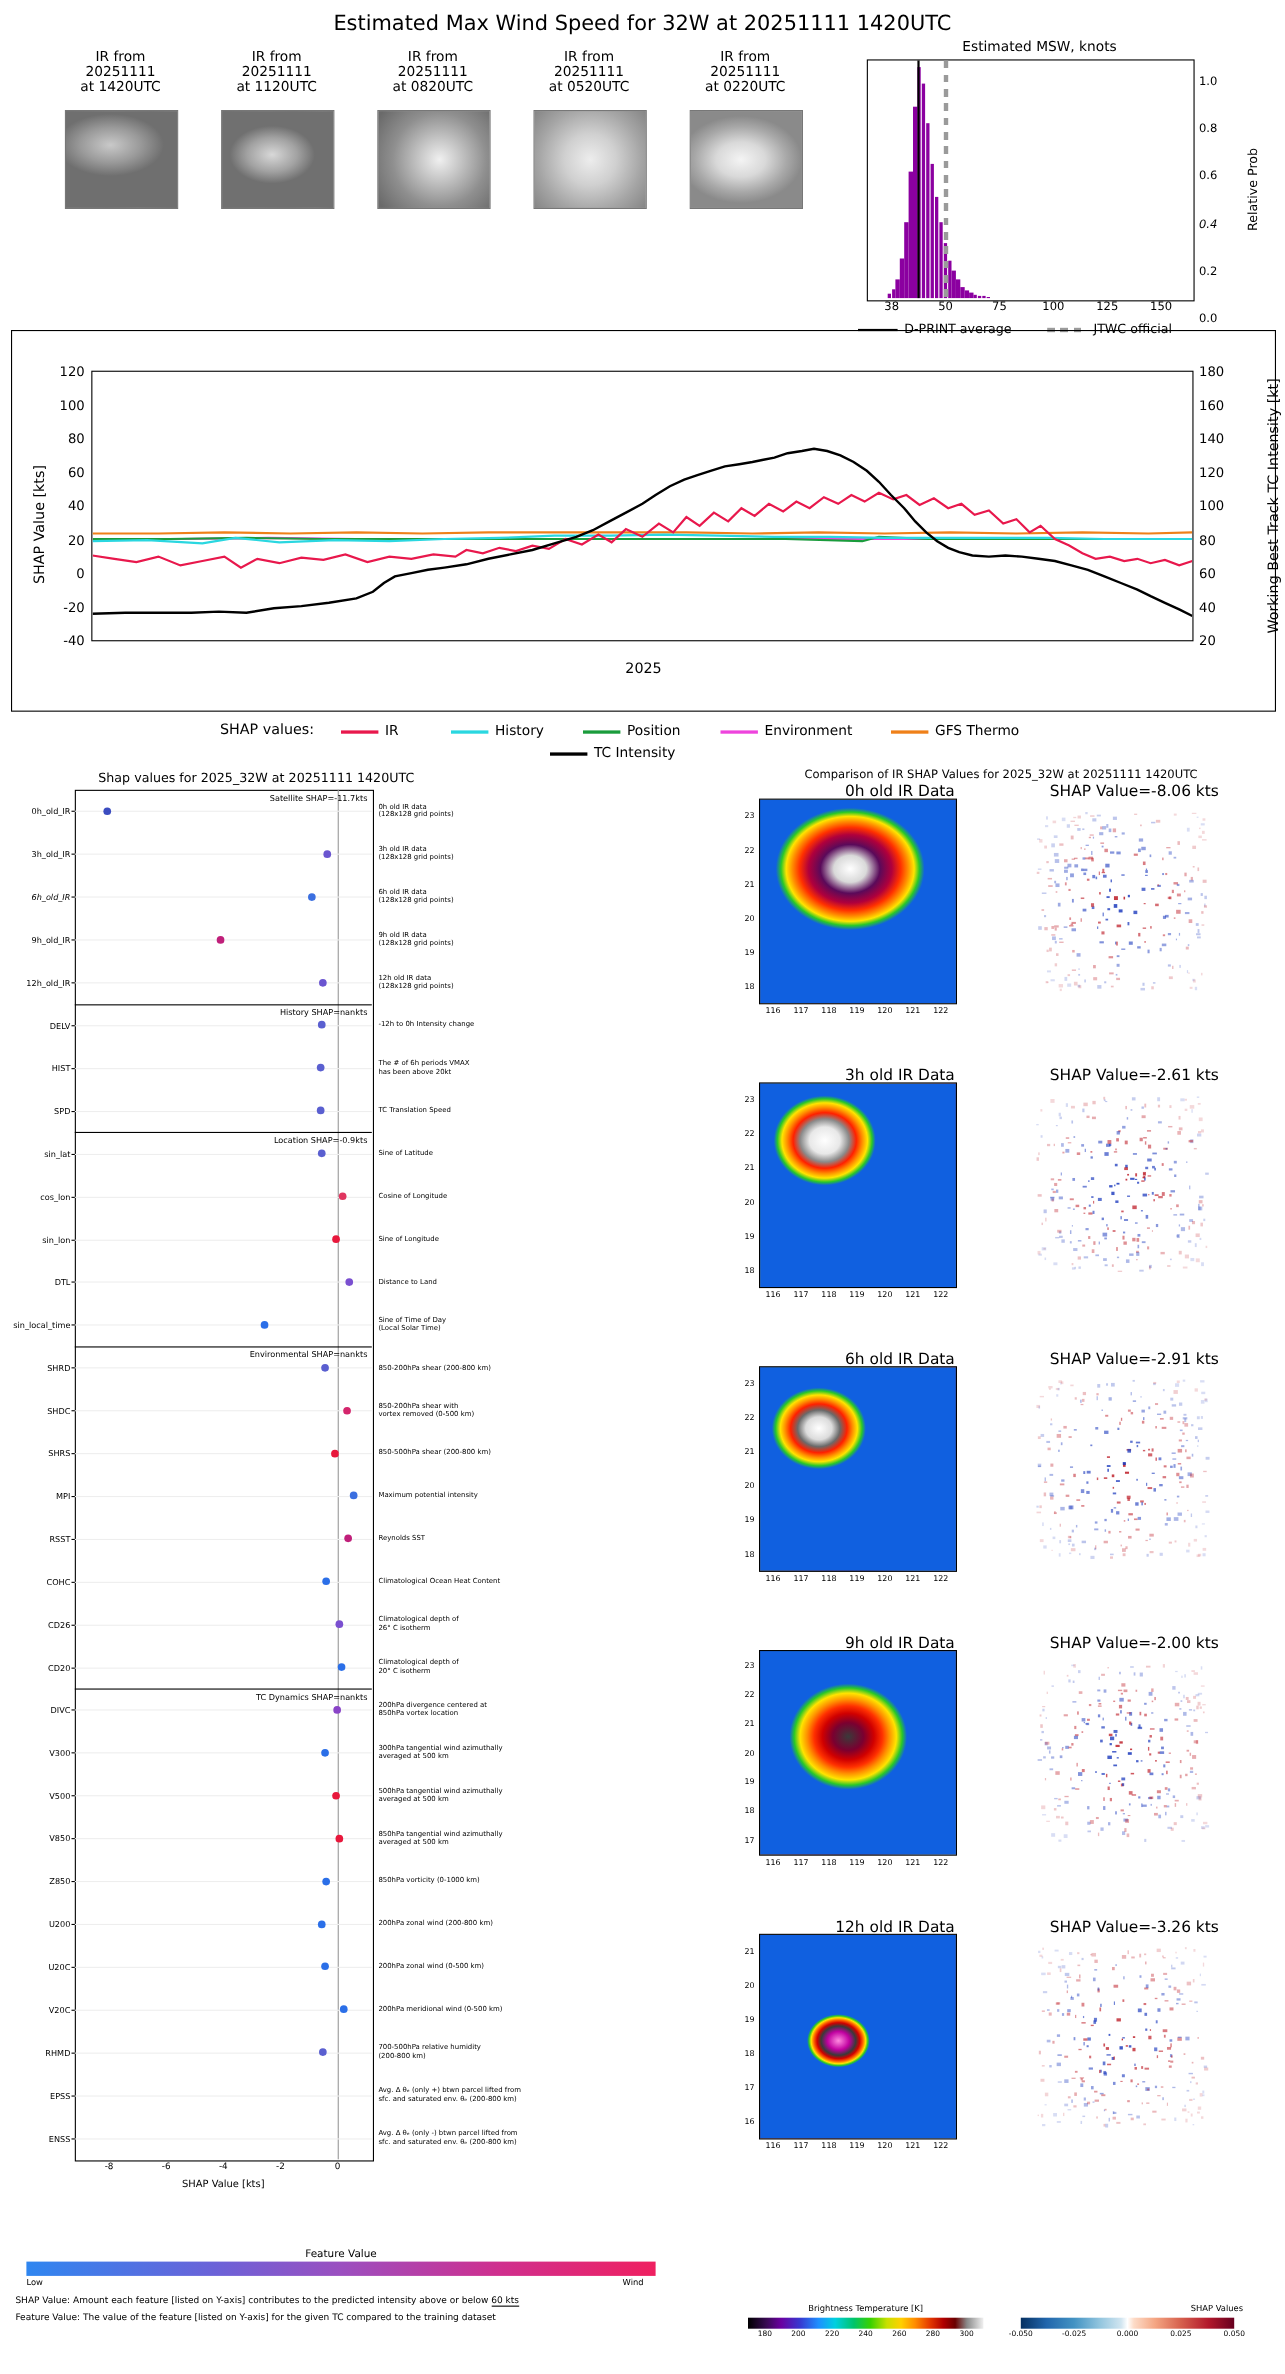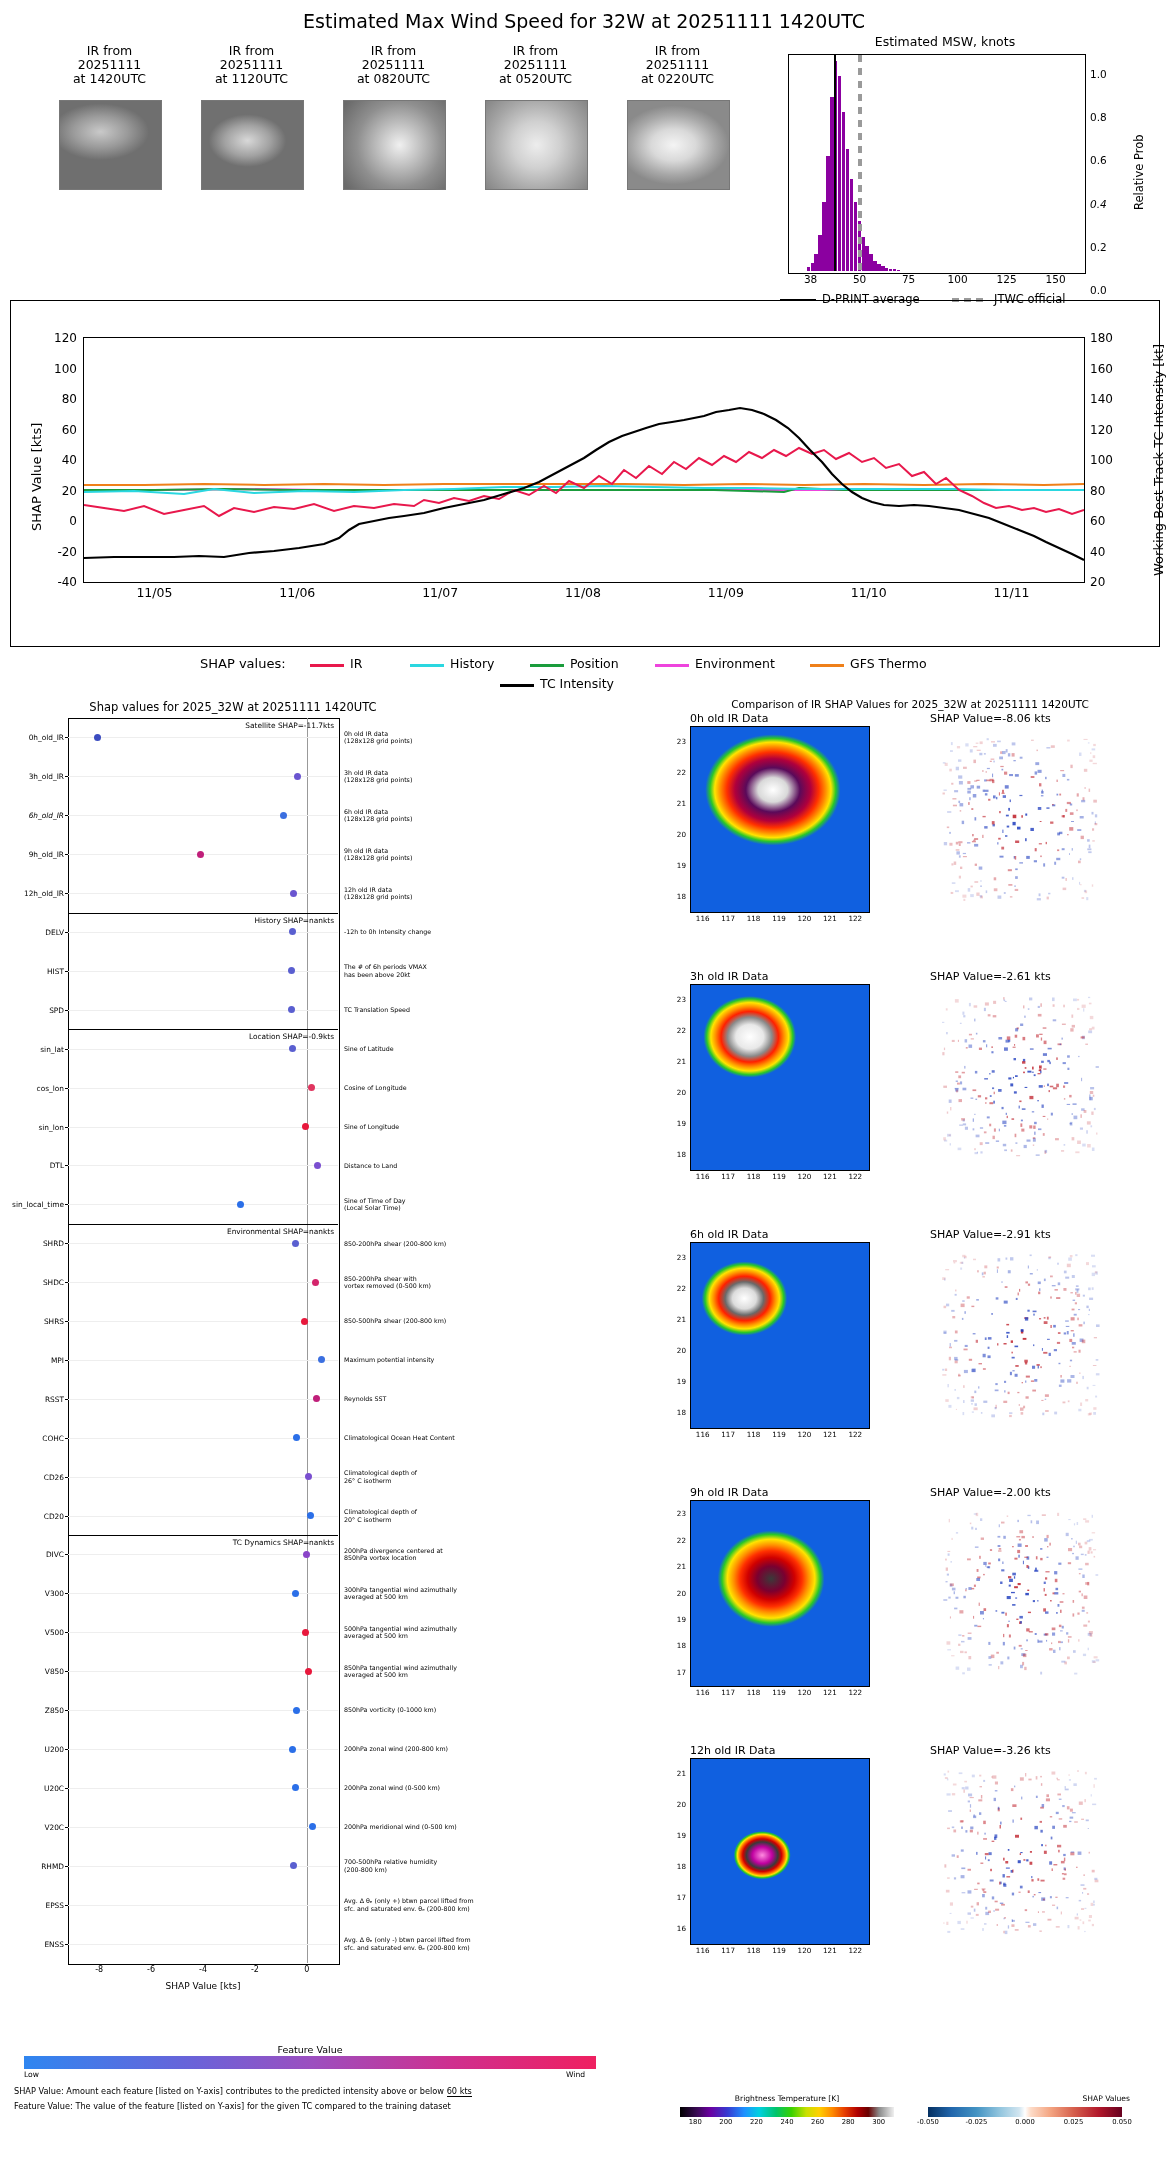--- a/index.html
+++ b/index.html
@@ -10,21 +10,21 @@
   
   #main-title{top:10px;left:0;width:1168px;text-align:center;font-size:19px;}
 
   
   .ir-thumb-label{font-size:12.5px;line-height:14px;text-align:center;}
   .ir-thumb-img{width:101px;height:88px;border:1px solid #777;background:#888;}
   .rowlbl{font-size:7.4px;text-align:right;white-space:nowrap;}
   .rowdesc{font-size:6.3px;line-height:7.4px;white-space:pre-line;}
   .grouplbl{font-size:7.4px;text-align:right;font-weight:normal;}
   .dot{position:absolute;width:7px;height:7px;border-radius:50%;}
-  .sub-t{font-size:11px;text-align:left;}
+  .sub-t{font-size:14px;text-align:right;}
   .irframe{border:1px solid #000;}
   .axnum{font-size:7.2px;position:absolute;}
 
   
   .cbar-lbl{font-size:7.6px;}
   .foot{font-size:8.2px;}
   .u{border-bottom:1px solid #000;}
 </style>
 </head>
 <body>
@@ -174,30 +174,22 @@
       <div class="abs" style="left: 6px; top: 207.5px; font-size: 12px;">40</div>
       <div class="abs" style="left: 6px; top: 177px; font-size: 12px;">60</div>
       <div class="abs" style="left: 6px; top: 146.5px; font-size: 12px;">80</div>
       <div class="abs" style="left: 6px; top: 116px; font-size: 12px;">100</div>
       <div class="abs" style="left: 6px; top: 85.5px; font-size: 12px;">120</div>
       <div class="abs" style="left: 6px; top: 55px; font-size: 12px;">140</div>
       <div class="abs" style="left: 6px; top: 24.5px; font-size: 12px;">160</div>
       <div class="abs" style="left: 6px; top: -6px; font-size: 12px;">180</div>
     </div>
 
-  <div class="abs" id="ts-xticks" style="left:72px;top:282px;width:1000px;height:20px;">
-      <div class="abs" style="left: 45.4286px; top: 2px; font-size: 12.5px; width: 52px; text-align: center;">11/05</div>
-      <div class="abs" style="left: 188.286px; top: 2px; font-size: 12.5px; width: 52px; text-align: center;">11/06</div>
-      <div class="abs" style="left: 331.143px; top: 2px; font-size: 12.5px; width: 52px; text-align: center;">11/07</div>
-      <div class="abs" style="left: 474px; top: 2px; font-size: 12.5px; width: 52px; text-align: center;">11/08</div>
-      <div class="abs" style="left: 616.857px; top: 2px; font-size: 12.5px; width: 52px; text-align: center;">11/09</div>
-      <div class="abs" style="left: 759.714px; top: 2px; font-size: 12.5px; width: 52px; text-align: center;">11/10</div>
-      <div class="abs" style="left: 902.571px; top: 2px; font-size: 12.5px; width: 52px; text-align: center;">11/11</div>
-    </div>
-
+
+  <div class="abs" style="left:0;top:300px;width:1148px;text-align:center;font-size:13px;">2025</div>
   <div class="abs" style="left:18px;top:230px;transform:rotate(-90deg);transform-origin:0 0;font-size:13px;white-space:nowrap;">SHAP Value [kts]</div>
   <div class="abs" style="left:1140px;top:275px;transform:rotate(-90deg);transform-origin:0 0;font-size:13px;white-space:nowrap;">Working Best Track TC Intensity [kt]</div>
 </div>
 
 <div class="abs" style="left:10px;top:654px;width:1148px;height:46px;">
   <span class="abs" style="left:190px;top:2px;font-size:13px;">SHAP values:</span>
   <span class="abs" style="left:300px;top:10px;width:34px;height:3px;background:#e8184c;"></span>
   <span class="abs" style="left:340px;top:2px;font-size:12.5px;">IR</span>
   <span class="abs" style="left:400px;top:10px;width:34px;height:3px;background:#2ad7e0;"></span>
   <span class="abs" style="left:440px;top:2px;font-size:12.5px;">History</span>

